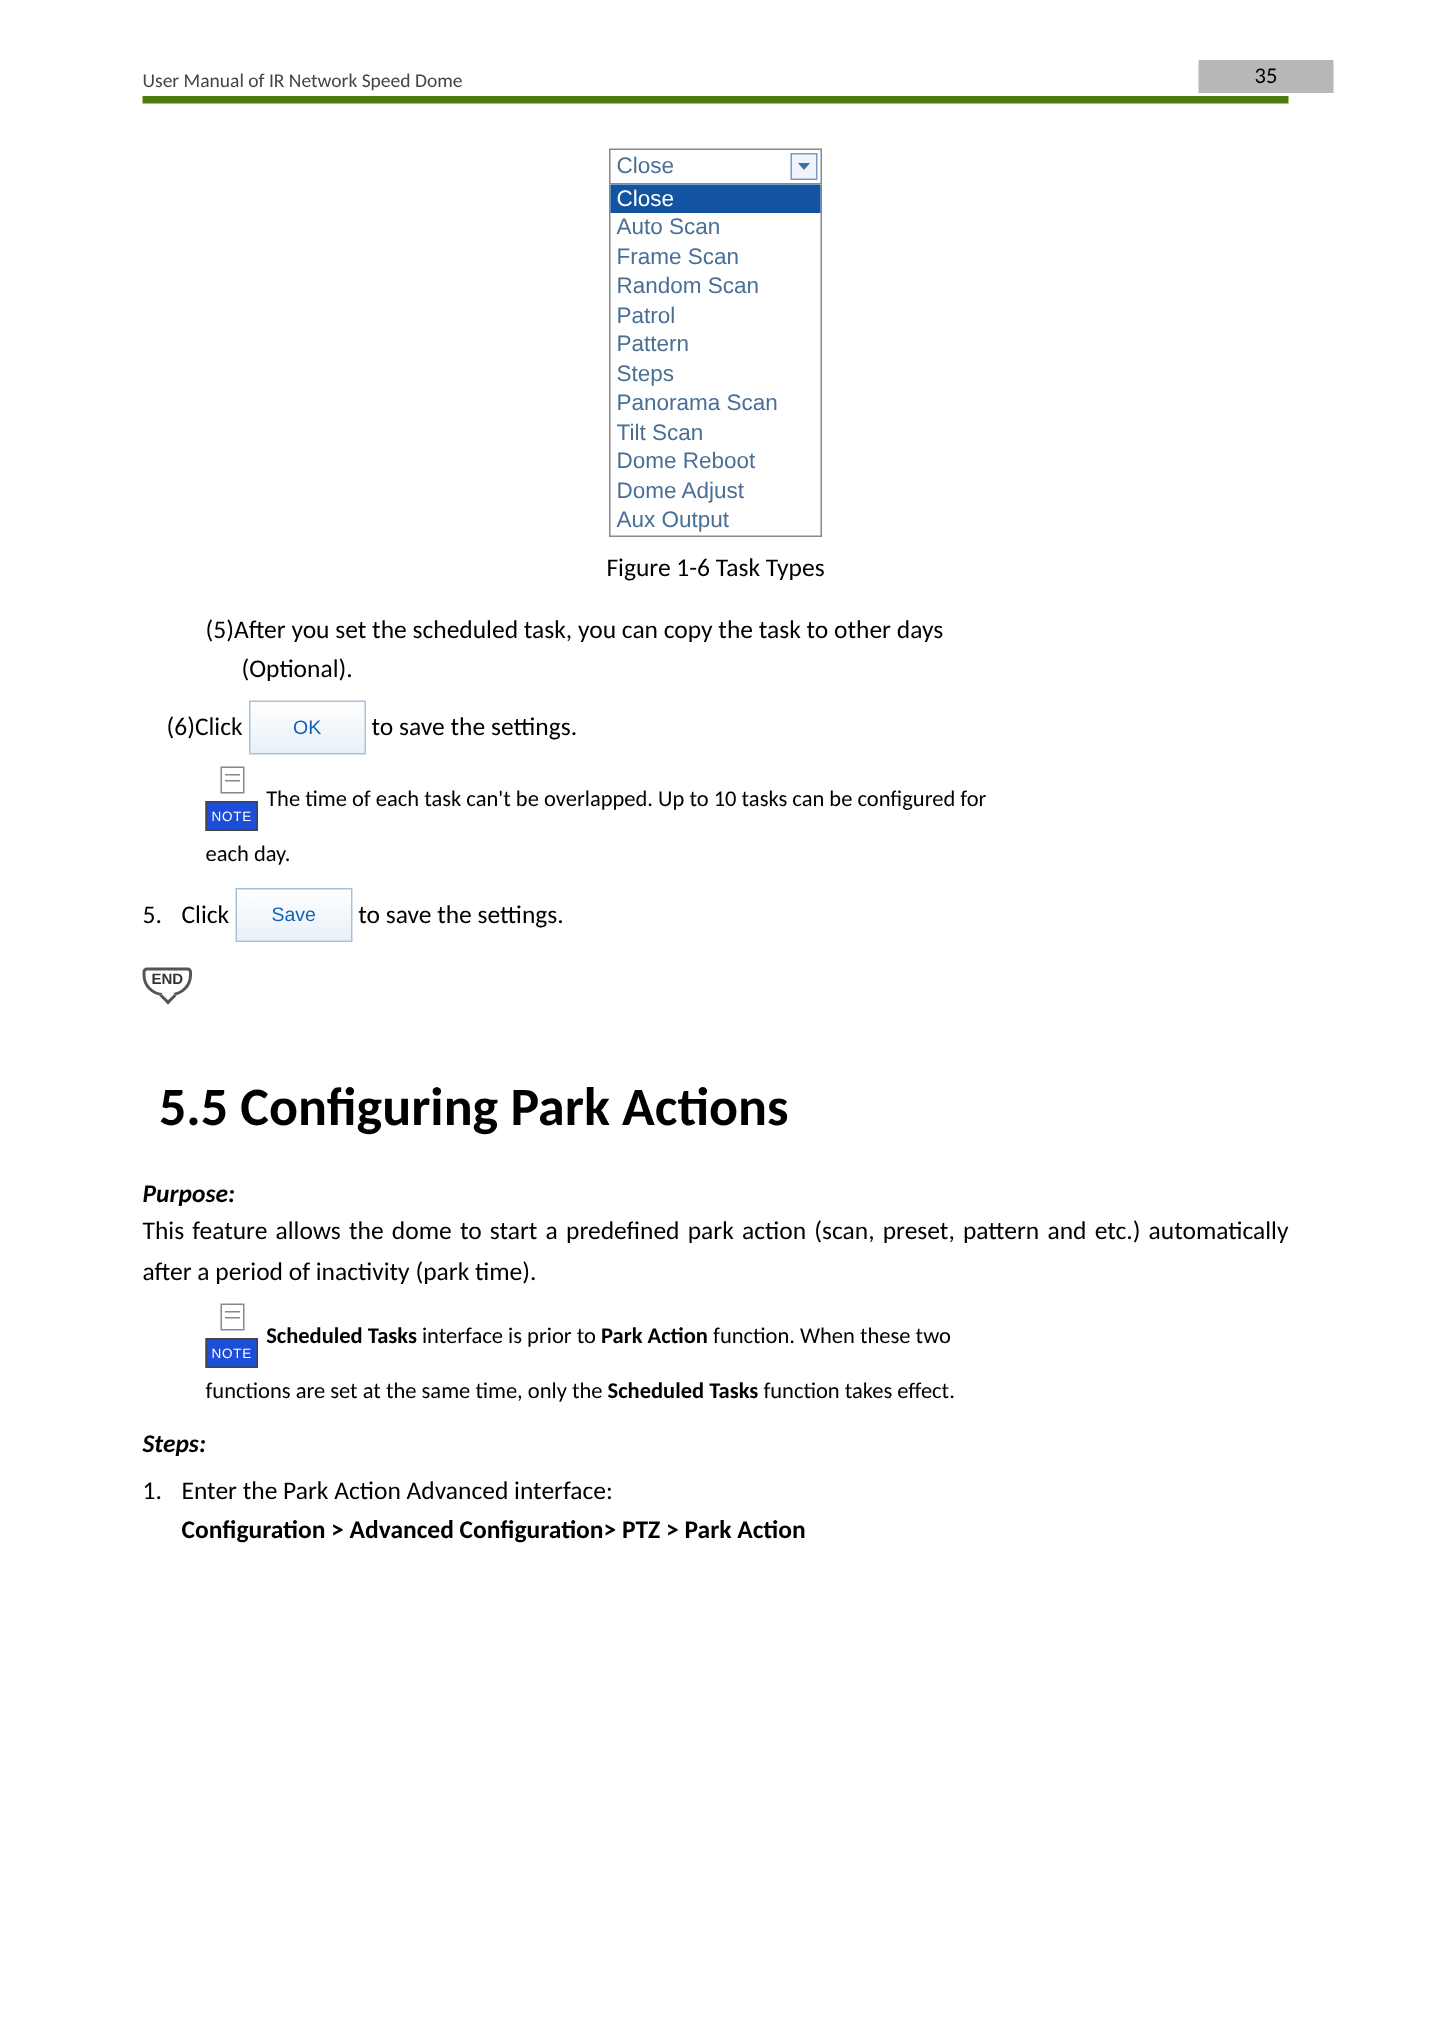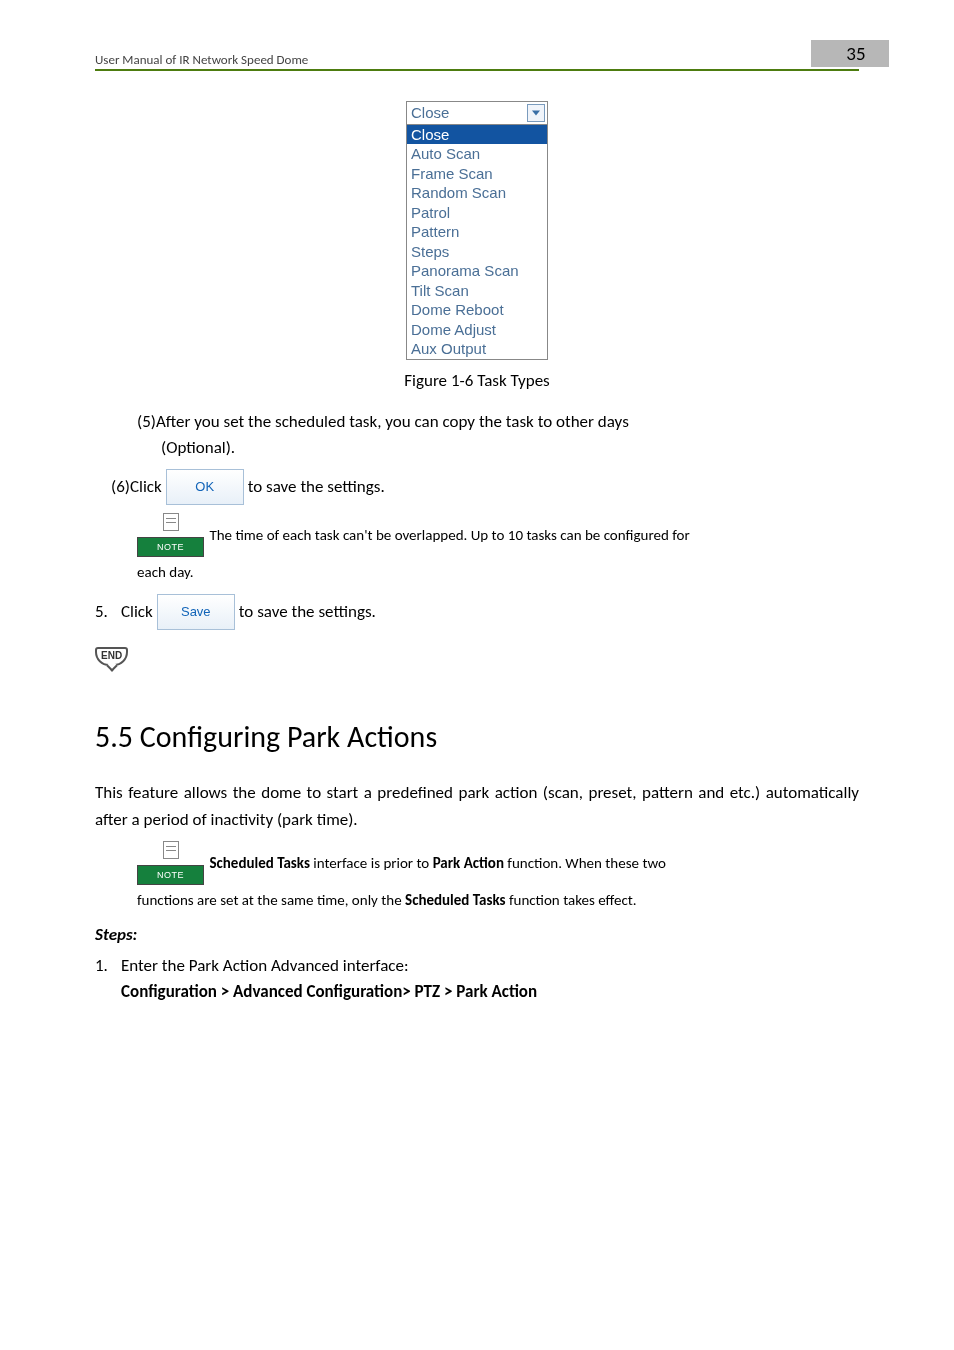--- a/index.html
+++ b/index.html
@@ -13,33 +13,33 @@
     width: 954px;
     margin: 0 auto;
     padding: 40px 95px 60px 95px;
     box-sizing: border-box;
     position: relative;
   }
   .header-row {
     display: flex;
     justify-content: space-between;
     align-items: flex-end;
-    border-bottom: 2px solid #4d7c0f;
+    border-bottom: 5px solid #4d7c0f;
     padding-bottom: 2px;
     margin-bottom: 30px;
   }
   .header-title {
     font-size: 13px;
     color: #444;
   }
   .page-number-box {
     background: #b7b7b7;
     color: #000;
-    padding: 2px 18px 2px 30px;
-    font-size: 19px;
+    padding: 2px 30px 2px 30px;
+    font-size: 15px;
     display: inline-block;
     text-align: center;
     min-width: 30px;
     margin-right: -30px;
   }
   .dropdown-figure {
     width: 142px;
     margin: 16px auto 10px auto;
     font-family: Arial, sans-serif;
     font-size: 15px;
@@ -130,25 +130,25 @@
     content: "";
     position: absolute;
     left: 2px;
     right: 2px;
     height: 1px;
     background: #888;
   }
   .note-icon .paper::before { top: 4px; }
   .note-icon .paper::after { top: 8px; }
   .note-icon .label {
-    background: #15803d;
+    background: #1d4ed8;
     color: #fff;
     font-size: 9px;
     font-family: Arial, sans-serif;
-    padding: 1px 19px;
+    padding: 1px 3px;
     border: 1px solid #444;
     display: inline-block;
     letter-spacing: 0.5px;
   }
   .end-icon {
     display: inline-block;
     margin: 6px 0 0 0;
   }
   .end-icon .badge {
     border: 2px solid #555;
@@ -179,23 +179,23 @@
     display: flex;
     align-items: center;
     gap: 4px;
     margin: 8px 0;
   }
   .numbered-row .num {
     width: 22px;
     flex: 0 0 22px;
   }
   h2.section-heading {
-    font-size: 30px;
-    font-weight: normal;
-    margin: 55px 0 25px 0;
+    font-size: 36px;
+    font-weight: bold;
+    margin: 55px 0 25px 11px;
   }
   .purpose-label, .steps-label {
     font-style: italic;
     font-weight: bold;
     font-size: 17px;
     margin: 10px 0 2px 0;
   }
   .justified {
     text-align: justify;
   }
@@ -278,20 +278,21 @@
     <span> to save the settings.</span>
   </div>
 
   <span class="end-icon">
     <span class="badge">END</span>
   </span>
 
   
   <h2 class="section-heading">5.5  Configuring Park Actions</h2>
 
+  <div class="purpose-label">Purpose:</div>
   <div class="body-text justified">This feature allows the dome to start a predefined park action (scan, preset, pattern and etc.) automatically after a period of inactivity (park time).</div>
 
   
   <div class="note-block" style="margin-top:8px;">
     <div>
       <span class="note-icon">
         <div class="paper"></div>
         <span class="label">NOTE</span>
       </span><span> </span><span class="bold">Scheduled Tasks</span><span> interface is prior to </span><span class="bold">Park Action</span><span> function. When these two</span>
     </div>

